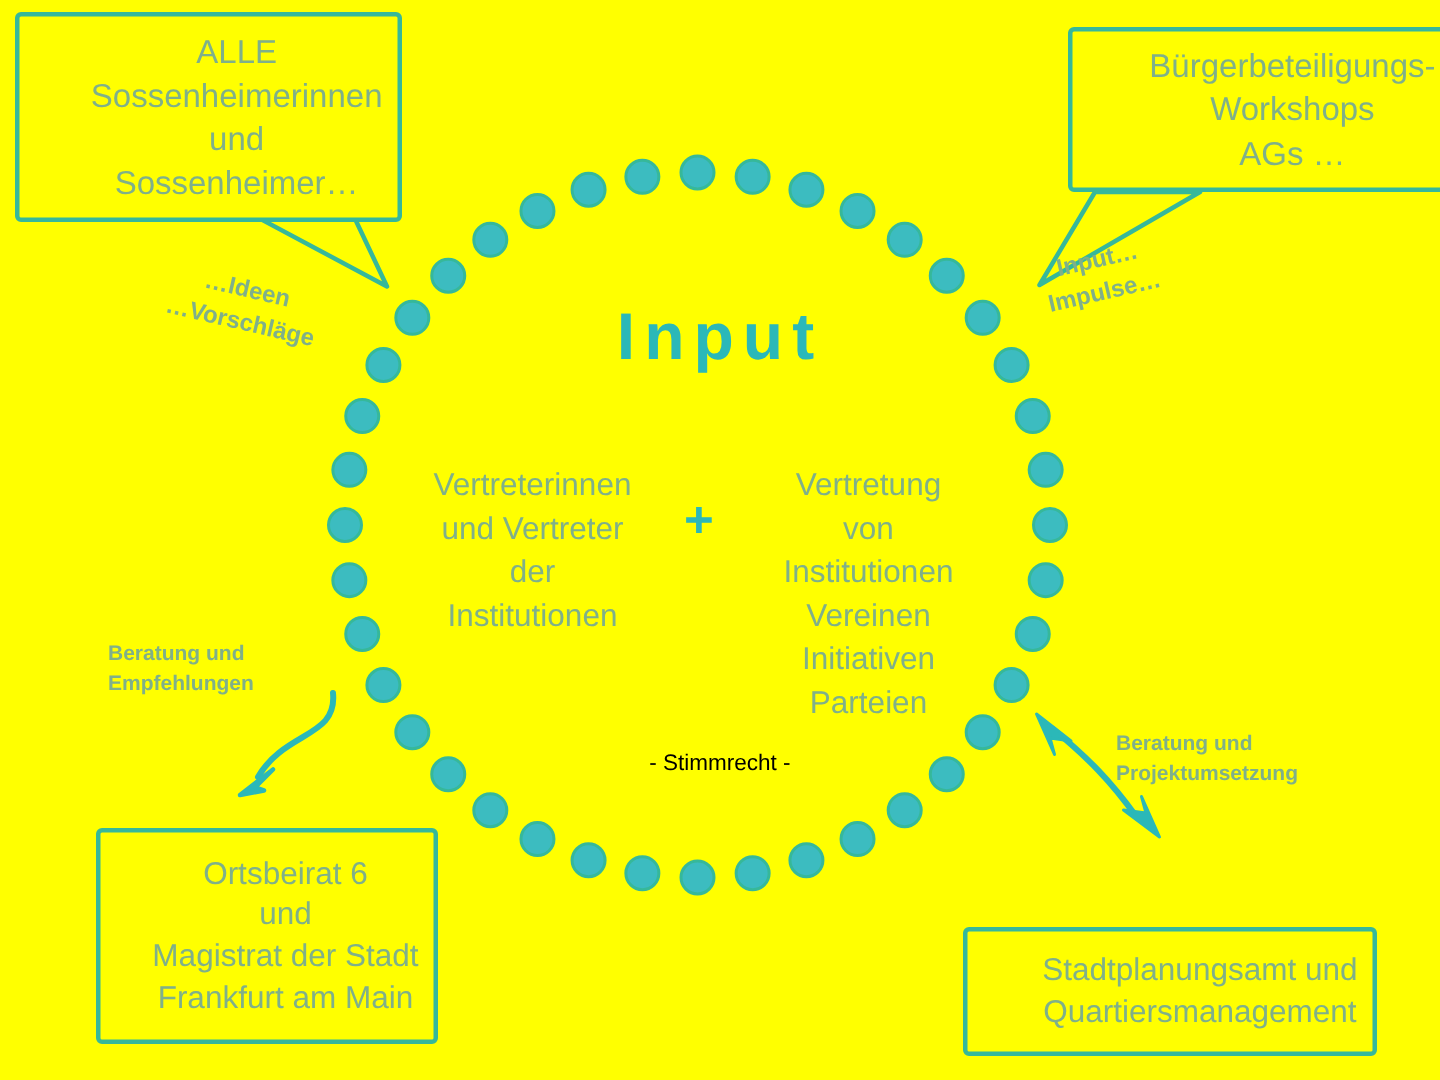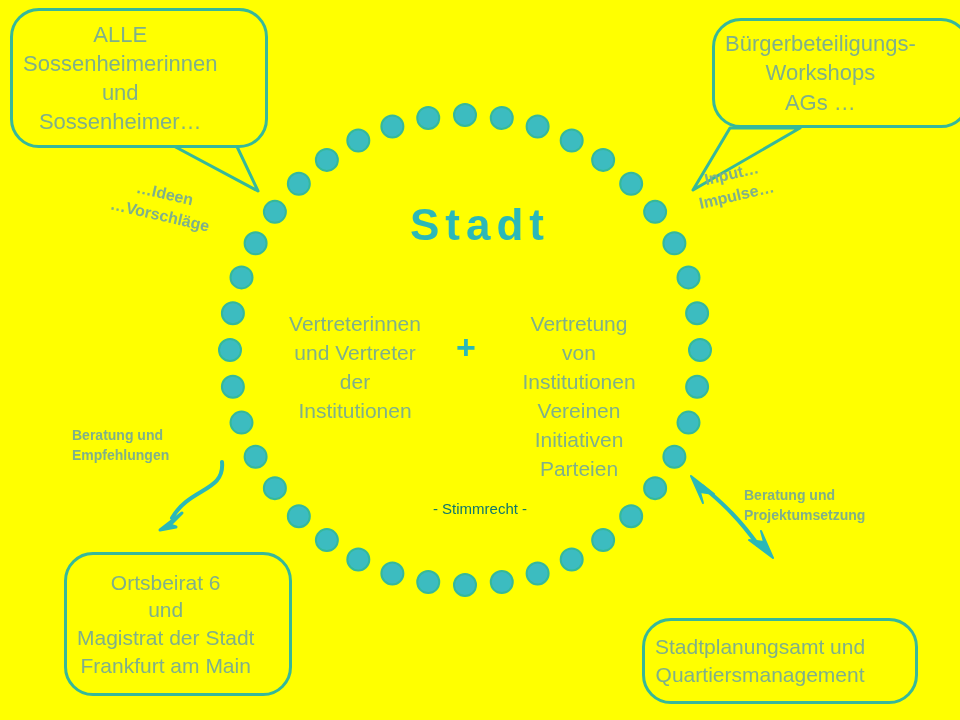--- a/index.html
+++ b/index.html
@@ -22,25 +22,25 @@
     width: 960px;
     height: 720px;
     pointer-events: none;
   }
 
   
   .bubble, .box {
     position: absolute;
     box-sizing: border-box;
     border: 3px solid #36b89a;
-    border-radius: 29px;
+    border-radius: 4px;
     background: #ffff00;
     display: flex;
     align-items: center;
-    justify-content: flex-start;
+    justify-content: flex-end;
     text-align: center;
     color: #7fb08a;
     line-height: 1.32;
   }
   .bubble-text, .box-text {
     white-space: pre-line;
     padding: 4px 10px;
   }
 
   #bubble-left  { left: 10px;  top: 8px;   width: 258px; height: 140px; font-size: 22px; }
@@ -81,21 +81,21 @@
     font-weight: bold;
     color: #2bb8b8;
   }
   #stimmrecht {
     position: absolute;
     left: 0;
     top: 500px;
     width: 960px;
     text-align: center;
     font-size: 15px;
-    color: #0f766e;
+    color: #000000;
   }
 
   
   .annot-rot {
     position: absolute;
     font-size: 16px;
     font-weight: bold;
     color: #7fb08a;
     line-height: 1.35;
     white-space: pre-line;
@@ -197,21 +197,21 @@
 Workshops
 AGs …</span>
   </div>
 
   <div class="annot-rot" id="annot-ideen">…Ideen
 …Vorschläge</div>
 
   <div class="annot-rot" id="annot-input">Input…
 Impulse…</div>
 
-  <div id="beirat-title">Stadt</div>
+  <div id="beirat-title">Input</div>
 
   <div id="col-left-text">Vertreterinnen
 und Vertreter
 der
 Institutionen</div>
 
   <div id="plus-sign">+</div>
 
   <div id="col-right-text">Vertretung
 von

